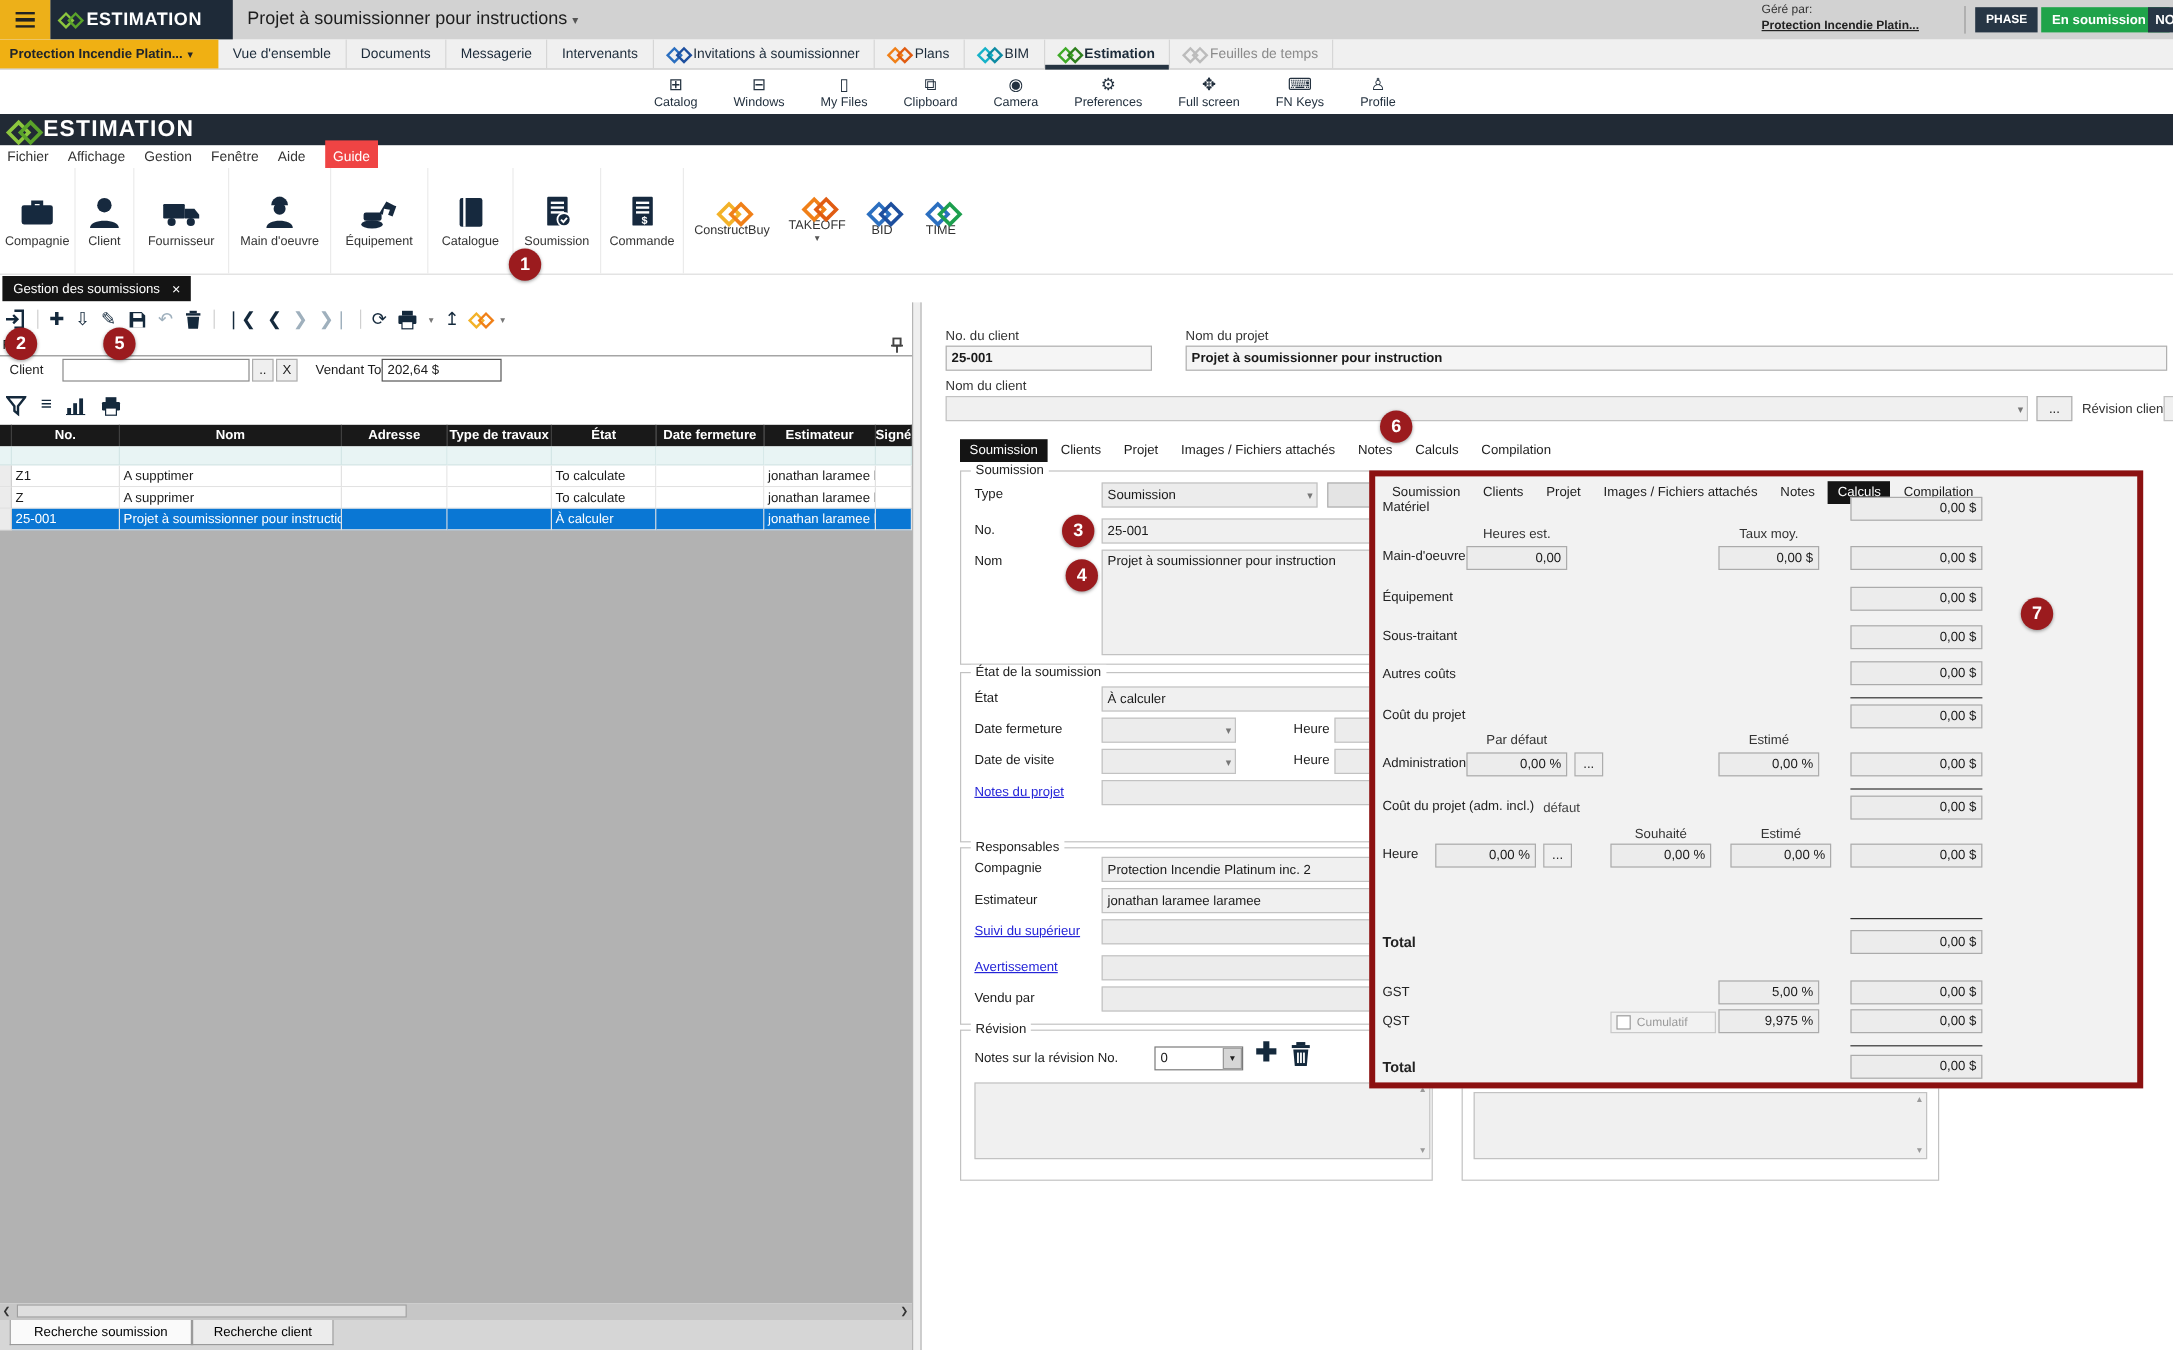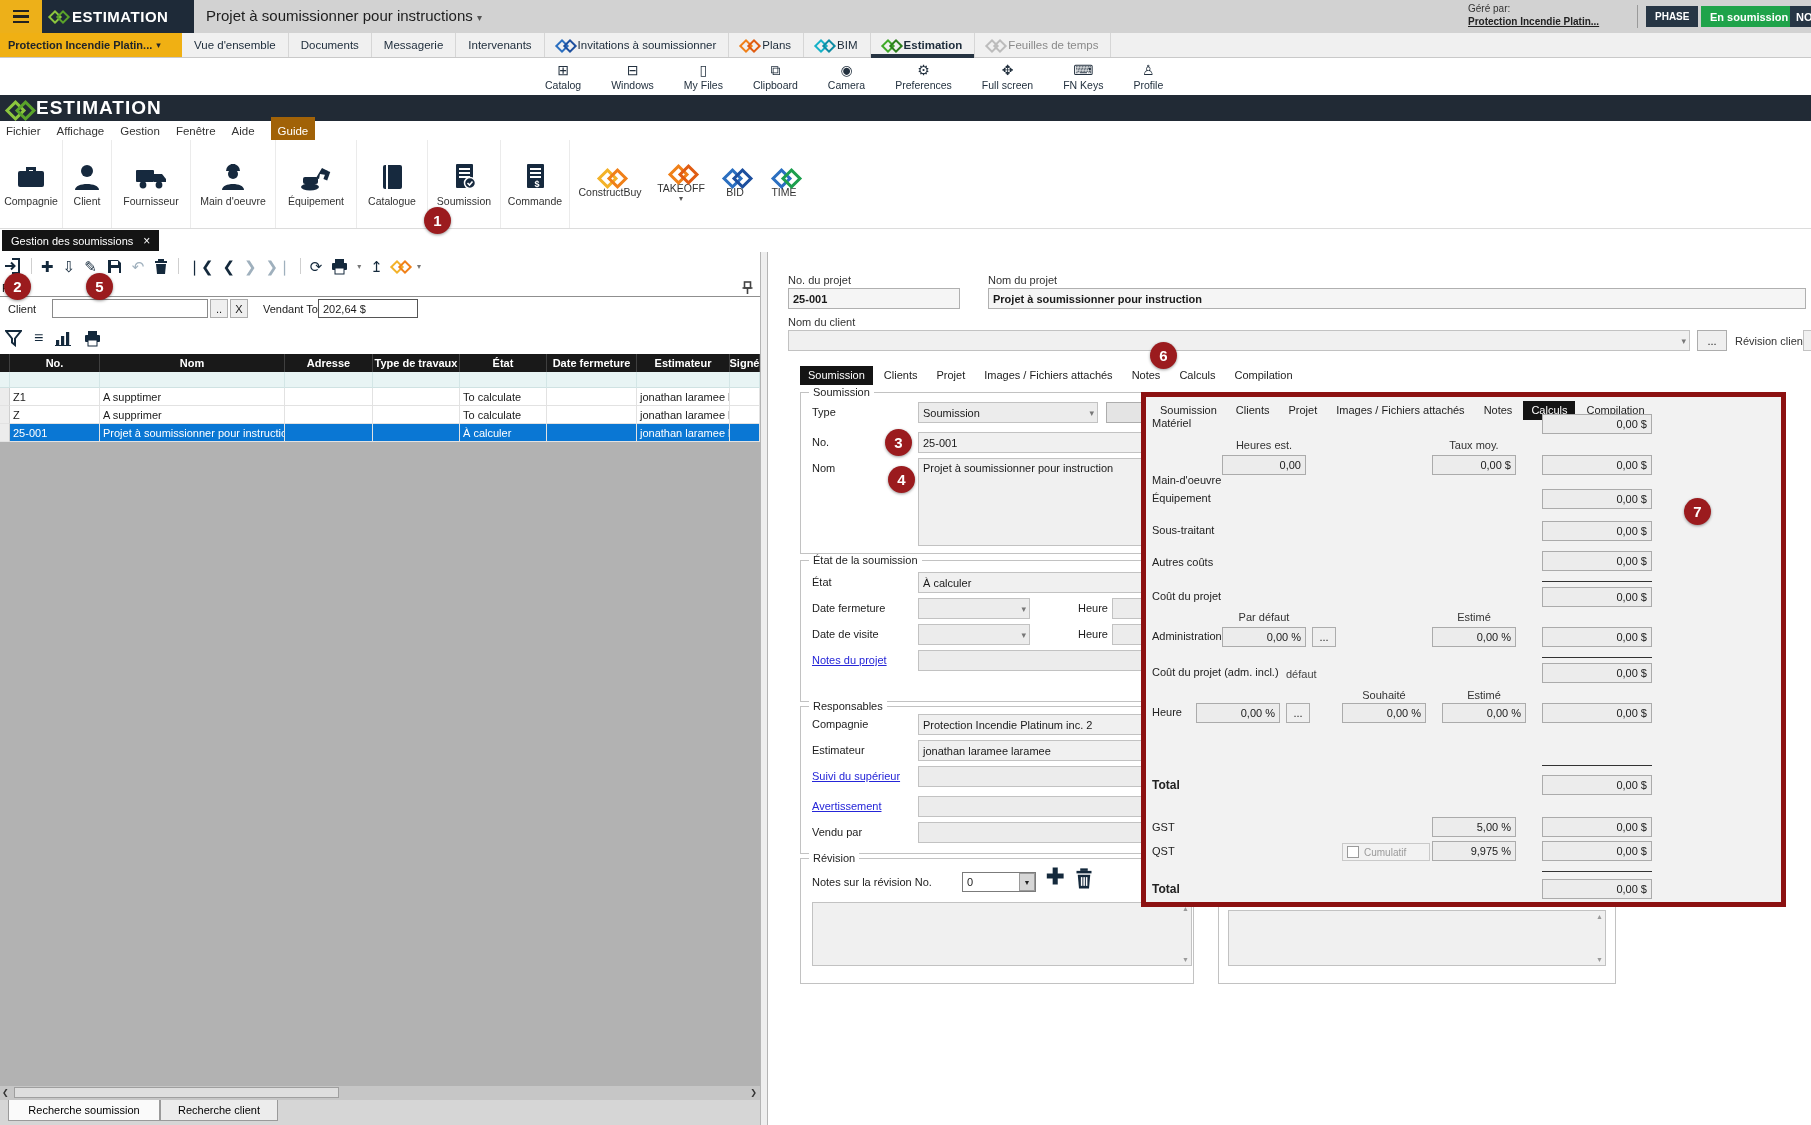--- a/index.html
+++ b/index.html
@@ -35,21 +35,21 @@
   .ntab.active::after{content:"";position:absolute;left:0;right:0;bottom:-1px;height:4px;background:#263442}
   
   #quickbar{position:absolute;left:545px;top:57px;height:38px;display:flex;gap:30px}
   .qitem{display:flex;flex-direction:column;align-items:center;justify-content:center;color:#23313f}
   .qitem .g{font-size:14px;line-height:16px}
   .qitem .t{font-size:10.5px;margin-top:1px}
   
   #appheader{position:absolute;left:0;top:95px;width:1811px;height:26px;background:#212a35;color:#fff;display:flex;align-items:center;gap:7px;padding-left:8px;box-sizing:border-box;font-size:19px;font-weight:900;letter-spacing:1px}
   
   #menubar{position:absolute;left:6px;top:121px;height:19px;display:flex;gap:16px;align-items:center;font-size:11.5px;color:#333}
-  #menubar .gd{background:#a16207;color:#fff;padding:8px 7px}
+  #menubar .gd{background:#ef4444;color:#fff;padding:8px 7px}
   
   #maintb{position:absolute;left:0;top:140px;width:1811px;height:88px;background:#fff;border-bottom:1px solid #dcdcdc;display:flex}
   .mitem{display:flex;flex-direction:column;align-items:center;justify-content:center;border-right:1px solid #ebebeb;color:#333;position:relative}
   .mitem .lab{font-size:10.5px;margin-top:3px;white-space:nowrap}
   .mitem svg{display:block}
   
   .th,.td,.tf{box-sizing:border-box;white-space:nowrap;overflow:hidden}
   .th{background:#191919;color:#fff;font-weight:bold;font-size:11px;display:flex;align-items:center;justify-content:center;border-right:1px solid #3f3f3f;height:18px}
   .tf{background:#e8f4f4;height:16px;border-right:1px solid #d3e6e6;border-bottom:1px solid #cfe2e2}
   .td{font-size:11px;padding:0 3px;display:flex;align-items:center;border-right:1px solid #e2e2e2;border-bottom:1px solid #e2e2e2;height:18px;background:#fff;color:#1a1a1a}
@@ -481,21 +481,21 @@
     <div class="abs" style="left:14px;top:1px;width:325px;height:11px;background:#dedede;border:1px solid #9f9f9f;box-sizing:border-box"></div>
     <span class="abs" style="right:3px;top:2px;font-size:8px;color:#333">❯</span>
   </div>
   <div class="abs" style="left:0;top:1100px;width:760px;height:25px;background:#d6d6d6">
     <div class="abs" style="left:8px;top:0;width:152px;height:21px;background:#fafafa;border:1px solid #9a9a9a;border-top:none;font-size:11px;display:flex;align-items:center;justify-content:center;box-sizing:border-box">Recherche soumission</div>
     <div class="abs" style="left:160px;top:0;width:118px;height:21px;background:#ececec;border:1px solid #9a9a9a;border-top:none;font-size:11px;display:flex;align-items:center;justify-content:center;box-sizing:border-box">Recherche client</div>
   </div>
 
   <div class="abs" style="left:760px;top:252px;width:8px;height:873px;background:#efefef;border-left:1px solid #b5b5b5;border-right:1px solid #b5b5b5;box-sizing:border-box"></div>
 
-  <span class="L" style="left:788px;top:274px;color:#333">No. du projet</span>
+  <span class="L" style="left:788px;top:274px;color:#333">No. du client</span>
   <div class="fld b" style="left:788px;top:288px;width:172px;height:21px;background:#f5f5f5;border-color:#b0b0b0">25-001</div>
   <span class="L" style="left:988px;top:274px;color:#333">Nom du projet</span>
   <div class="fld b" style="left:988px;top:288px;width:818px;height:21px;background:#f5f5f5;border-color:#b0b0b0">Projet à soumissionner pour instruction</div>
   <span class="L" style="left:788px;top:316px;color:#333">Nom du client</span>
   <div class="fld" style="left:788px;top:330px;width:902px;height:21px">
       <span class="cv">▾</span>
     </div>
   <div class="btn" style="left:1697px;top:330px;width:30px;height:21px">...</div>
   <span class="L" style="left:1735px;top:335px;color:#333">Révision client</span>
   <div class="fld" style="left:1803px;top:330px;width:20px;height:21px"></div>
@@ -596,21 +596,21 @@
       <span class="dtab on">Calculs</span>
       <span class="dtab">Compilation</span>
     </div>
 
     <span class="ov-lbl" style="left:6px;top:20px">Matériel</span>
     <div class="ov-fld" style="left:396px;top:17px;width:110px">0,00 $</div>
 
     <span class="ov-hd" style="left:76px;top:42px">Heures est.</span>
     <span class="ov-hd" style="left:286px;top:42px">Taux moy.</span>
 
-    <span class="ov-lbl" style="left:6px;top:77px">Main-d'oeuvre</span>
+    <span class="ov-lbl" style="left:6px;top:61px">Main-d'oeuvre</span>
     <div class="ov-fld" style="left:76px;top:58px;width:84px">0,00</div>
     <div class="ov-fld" style="left:286px;top:58px;width:84px">0,00 $</div>
     <div class="ov-fld" style="left:396px;top:58px;width:110px">0,00 $</div>
 
     <span class="ov-lbl" style="left:6px;top:95px">Équipement</span>
     <div class="ov-fld" style="left:396px;top:92px;width:110px">0,00 $</div>
 
     <span class="ov-lbl" style="left:6px;top:127px">Sous-traitant</span>
     <div class="ov-fld" style="left:396px;top:124px;width:110px">0,00 $</div>
 

